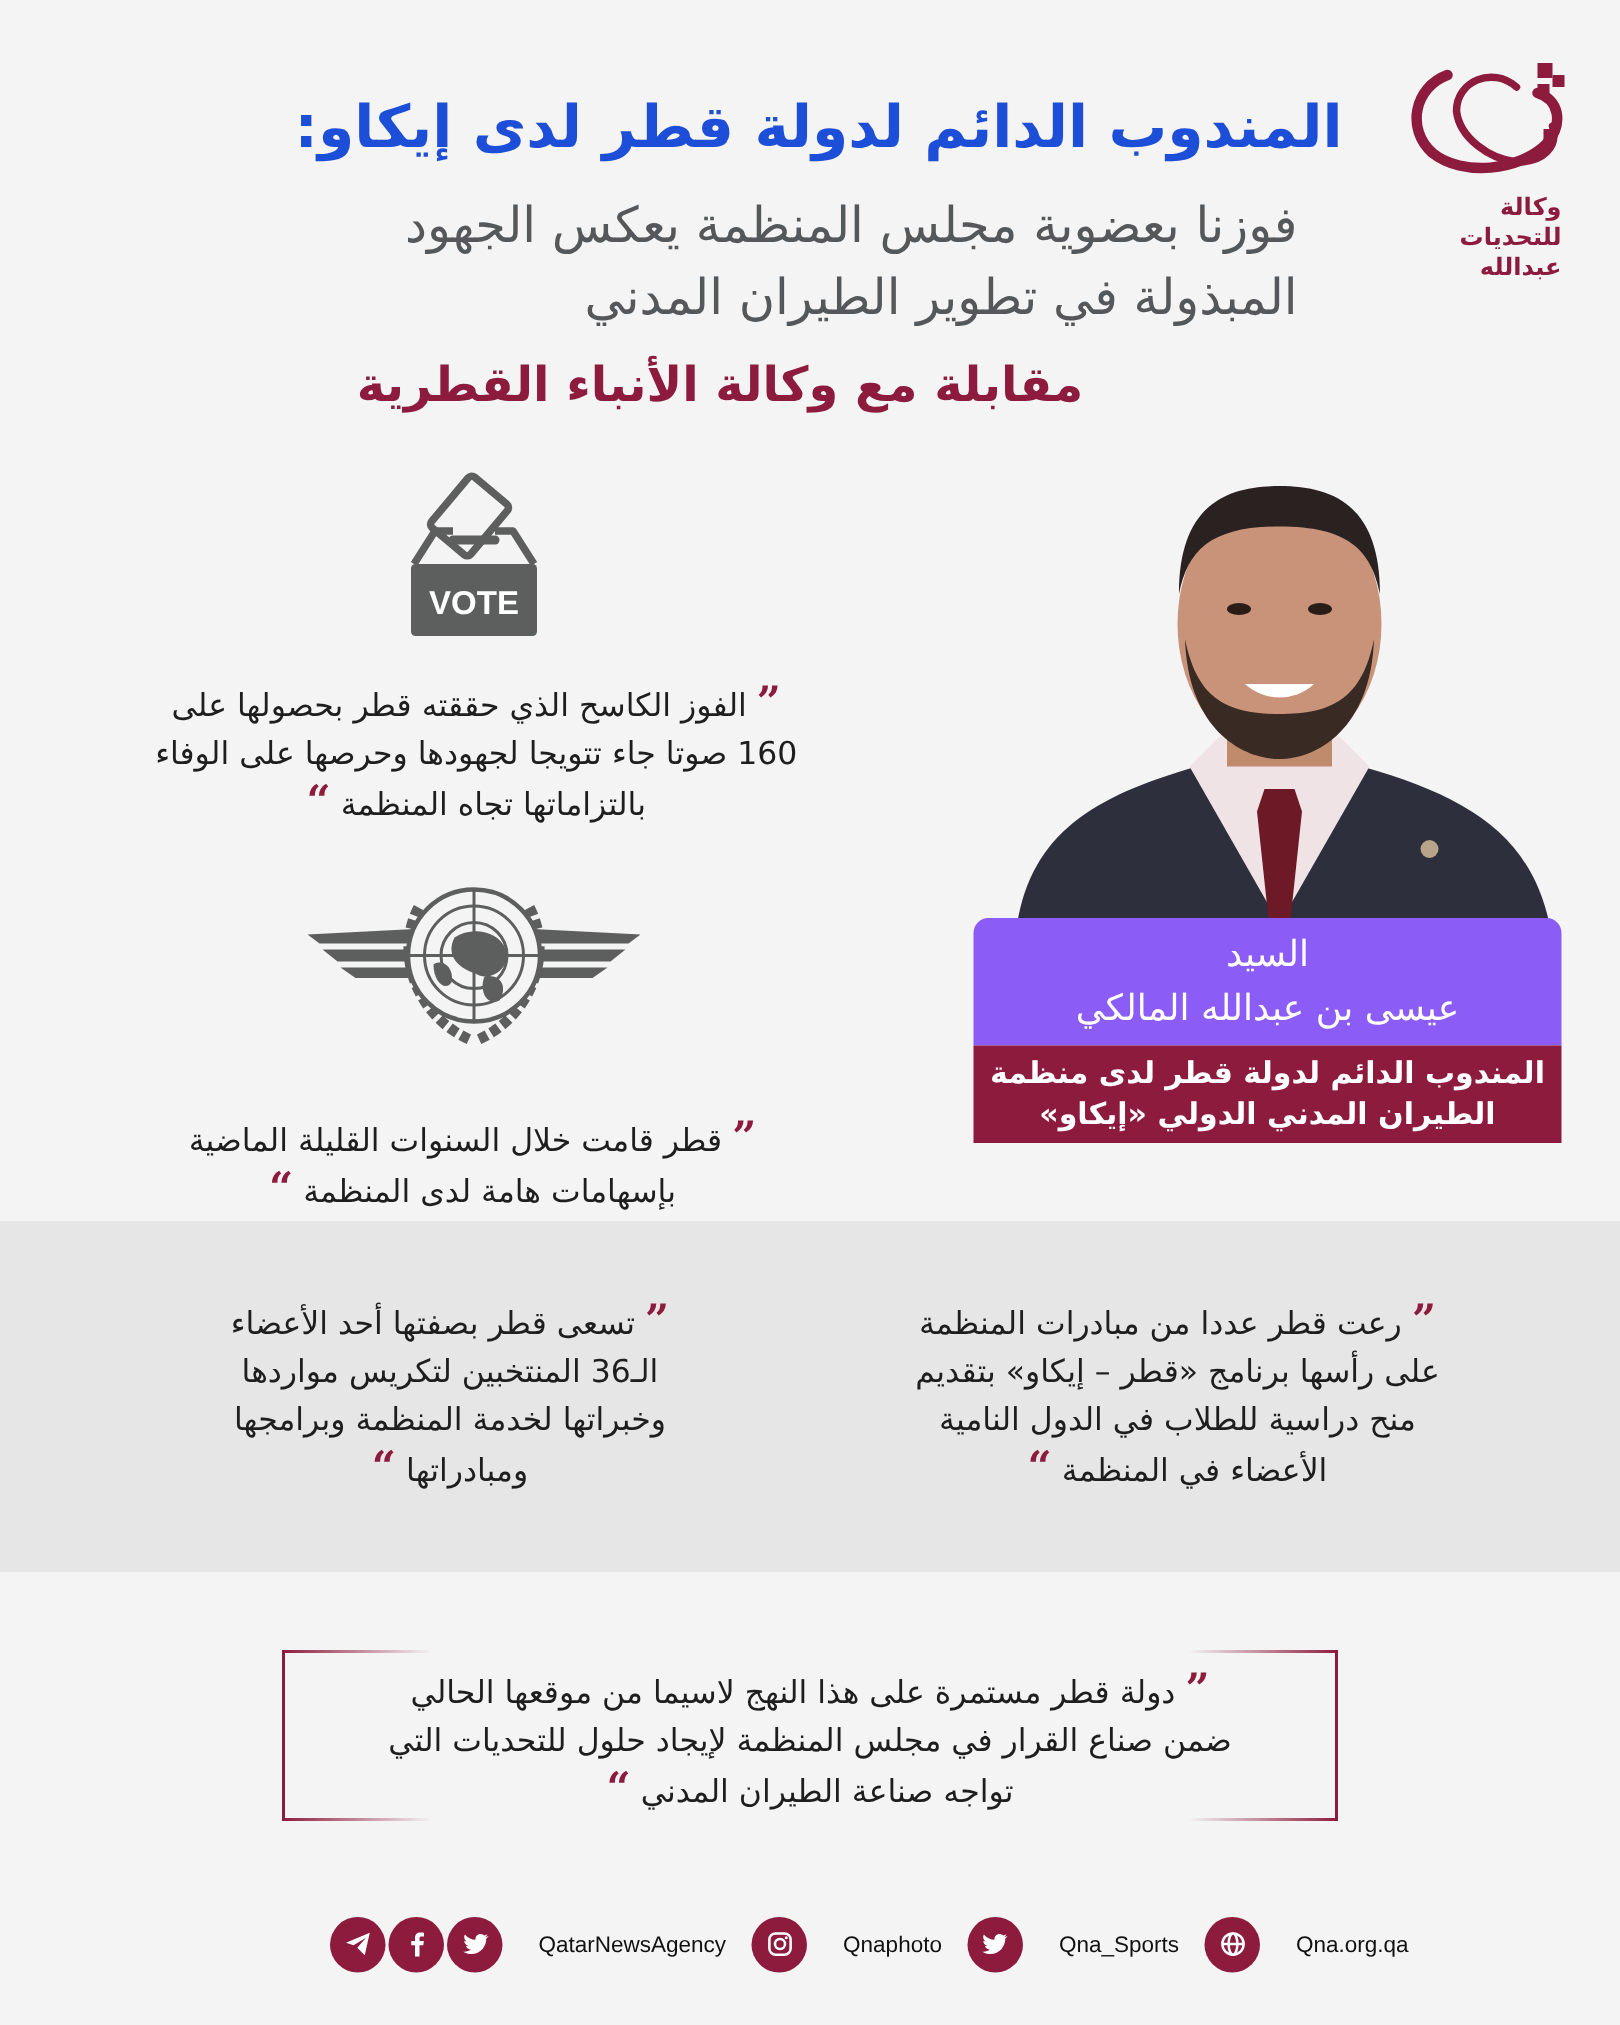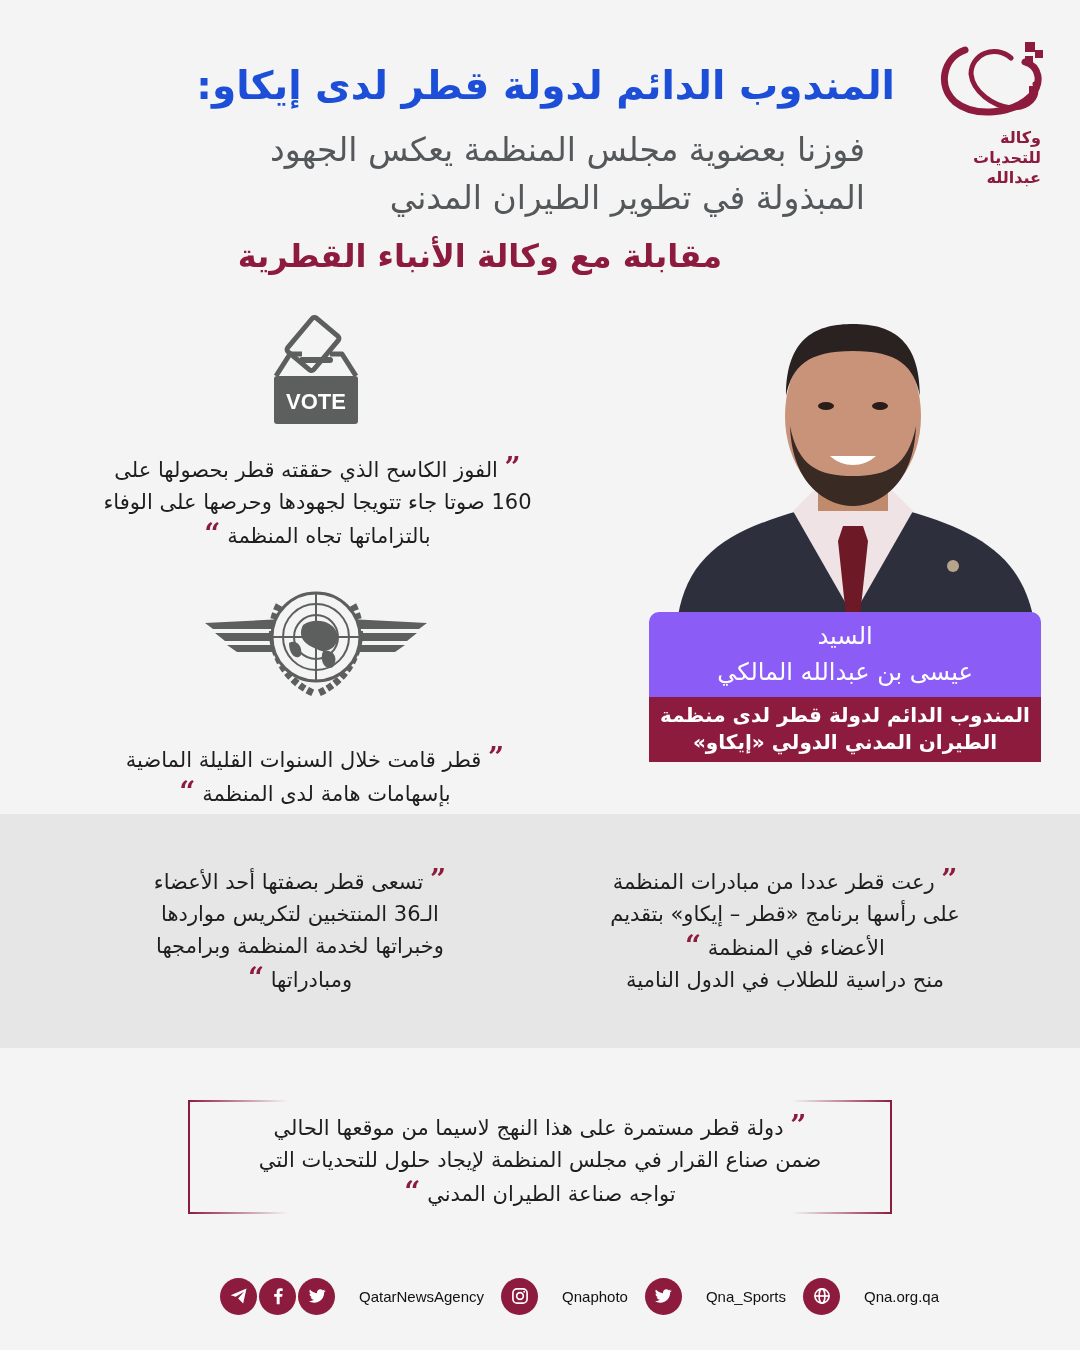--- a/index.html
+++ b/index.html
@@ -192,22 +192,22 @@
     <div>المندوب الدائم لدولة قطر لدى منظمة</div>
     <div>الطيران المدني الدولي «إيكاو»</div>
   </div>
 </div>
 
 <div class="abs band"></div>
 
 <div class="abs quote quote3 rtl">
   <div><span class="qm">”</span> <span>رعت قطر عددا من مبادرات المنظمة</span></div>
   <div>على رأسها برنامج «قطر – إيكاو» بتقديم</div>
+  <div>منح دراسية للطلاب في الدول النامية</div>
   <div><span>الأعضاء في المنظمة</span> <span class="qm">“</span></div>
-  <div>منح دراسية للطلاب في الدول النامية</div>
 </div>
 
 <div class="abs quote quote4 rtl">
   <div><span class="qm">”</span> <span>تسعى قطر بصفتها أحد الأعضاء</span></div>
   <div>الـ36 المنتخبين لتكريس مواردها</div>
   <div>وخبراتها لخدمة المنظمة وبرامجها</div>
   <div><span>ومبادراتها</span> <span class="qm">“</span></div>
 </div>
 
 <div class="abs frame">

